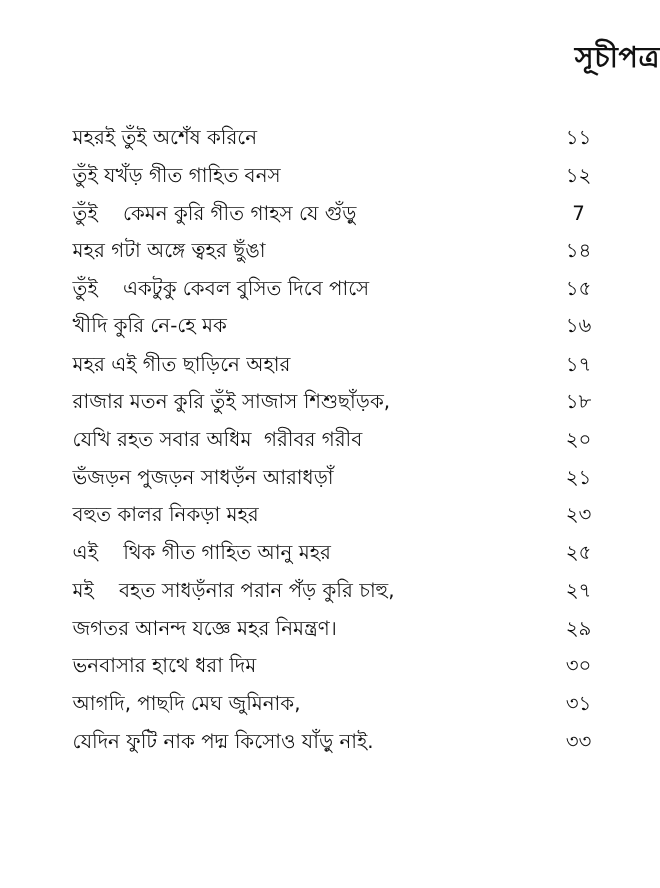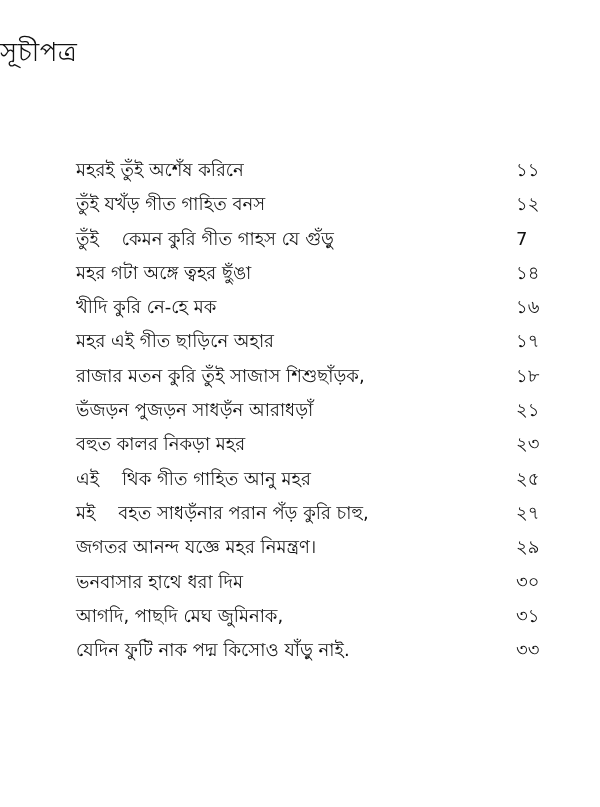--- a/index.html
+++ b/index.html
@@ -13,63 +13,64 @@
       position: relative;
       overflow: hidden;
       font-family: "DejaVu Sans", sans-serif;
       color: #111111;
     }
     .page-title {
       position: absolute;
       top: 32px;
       left: 0;
       width: 600px;
-      text-align: left;
+      text-align: right;
       font-size: 26px;
-      font-weight: normal;
+      font-weight: bold;
       letter-spacing: 0.5px;
     }
     .toc {
       position: absolute;
       top: 109px;
-      left: 76px;
+      left: 66px;
       width: 480px;
-      margin-top: 44px;
     }
     .toc-row {
       display: flex;
       justify-content: space-between;
       align-items: baseline;
       height: 34.3px;
       font-size: 18px;
       line-height: 34px;
       white-space: pre;
     }
     .toc-title {
       flex: 1;
     }
     .toc-page {
       width: 40px;
-      text-align: left;
+      text-align: center;
       padding-left: 4px;
     }
   </style>
 </head>
 <body>
 
 <div class="page-title">সূচীপত্র</div>
 
 <div class="toc">
   <div class="toc-row"><span class="toc-title">মহরই তুঁই অশেঁষ করিনে</span><span class="toc-page">১১</span></div>
   <div class="toc-row"><span class="toc-title">তুঁই যখঁড় গীত গাহিত বনস</span><span class="toc-page">১২</span></div>
   <div class="toc-row"><span class="toc-title">তুঁই    কেমন কুরি গীত গাহস যে গুঁড়ু</span><span class="toc-page">7</span></div>
   <div class="toc-row"><span class="toc-title">মহর গটা অঙ্গে ত্বহর ছুঁঙা</span><span class="toc-page">১৪</span></div>
+  <div class="toc-row"><span class="toc-title">তুঁই    একটুকু কেবল বুসিত দিবে পাসে</span><span class="toc-page">১৫</span></div>
   <div class="toc-row"><span class="toc-title">খীদি কুরি নে-হে মক</span><span class="toc-page">১৬</span></div>
   <div class="toc-row"><span class="toc-title">মহর এই গীত ছাড়িনে অহার</span><span class="toc-page">১৭</span></div>
   <div class="toc-row"><span class="toc-title">রাজার মতন কুরি তুঁই সাজাস শিশুছাঁড়ক,</span><span class="toc-page">১৮</span></div>
+  <div class="toc-row"><span class="toc-title">যেখি রহত সবার অধিম  গরীবর গরীব</span><span class="toc-page">২০</span></div>
   <div class="toc-row"><span class="toc-title">ভঁজড়ন পুজড়ন সাধড়ঁন আরাধড়াঁ</span><span class="toc-page">২১</span></div>
   <div class="toc-row"><span class="toc-title">বহুত কালর নিকড়া মহর</span><span class="toc-page">২৩</span></div>
   <div class="toc-row"><span class="toc-title">এই    থিক গীত গাহিত আনু মহর</span><span class="toc-page">২৫</span></div>
   <div class="toc-row"><span class="toc-title">মই    বহত সাধড়ঁনার পরান পঁড় কুরি চাহু,</span><span class="toc-page">২৭</span></div>
   <div class="toc-row"><span class="toc-title">জগতর আনন্দ যজ্ঞে মহর নিমন্ত্রণ।</span><span class="toc-page">২৯</span></div>
   <div class="toc-row"><span class="toc-title">ভনবাসার হাথে ধরা দিম</span><span class="toc-page">৩০</span></div>
   <div class="toc-row"><span class="toc-title">আগদি, পাছদি মেঘ জুমিনাক,</span><span class="toc-page">৩১</span></div>
   <div class="toc-row"><span class="toc-title">যেদিন ফুটি নাক পদ্ম কিসোও যাঁড়ু নাই.</span><span class="toc-page">৩৩</span></div>
 </div>
 

